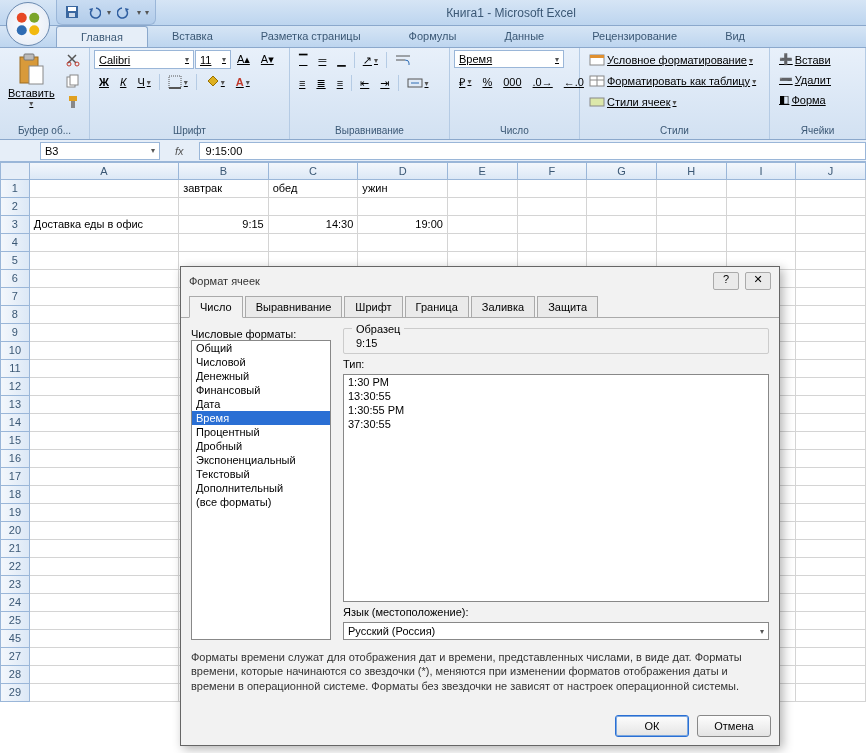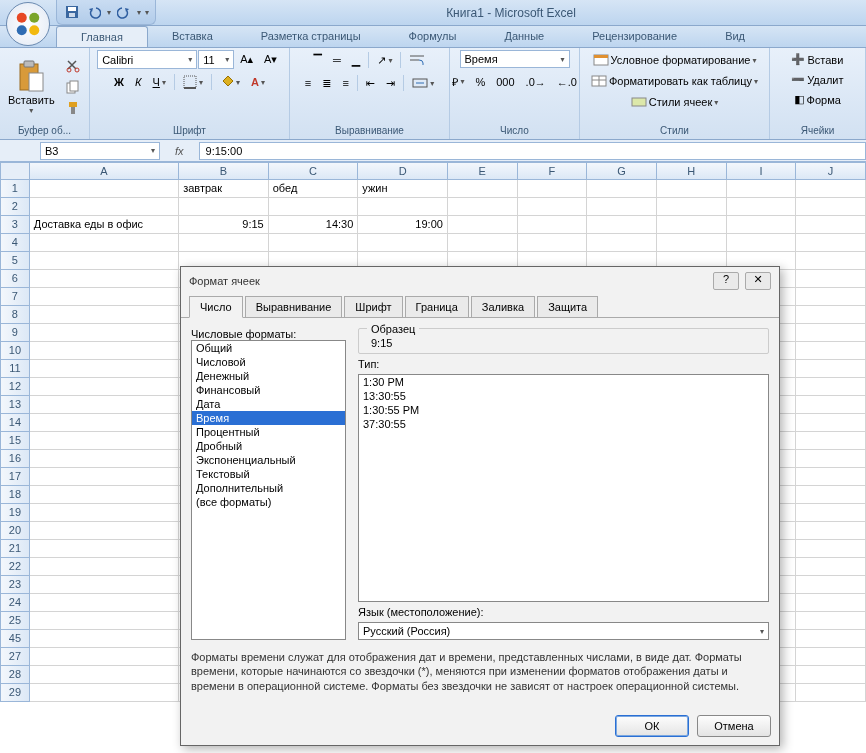--- a/index.html
+++ b/index.html
@@ -14,21 +14,21 @@
 .app-title { flex: 1; text-align: center; color: #3b5875; font-size: 12px; }
 
 
 .ribbon-tabs { height: 22px; background: linear-gradient(#d6e5f5,#bdd5ef); display: flex; padding-left: 56px; border-bottom: 1px solid #8ba8cc; }
 .ribbon-tab { padding: 4px 24px; color: #3b5875; cursor: pointer; }
 .ribbon-tab.active { background: #e6eef8; border: 1px solid #8ba8cc; border-bottom: none; border-radius: 3px 3px 0 0; }
 
 
 .ribbon { height: 92px; background: linear-gradient(#e8f0fa,#d2e1f2); border-bottom: 1px solid #8ba8cc; display: flex; }
 .ribbon-group { border-right: 1px solid #b5cbe4; display: flex; flex-direction: column; padding: 2px 4px; }
-.ribbon-group-body { flex: 1; display: flex; gap: 2px; align-items: center; }
+.ribbon-group-body { flex: 1; display: flex; gap: 2px; align-items: flex-start; text-decoration: underline; }
 .ribbon-group-label { text-align: center; color: #3b5875; font-size: 10px; padding: 1px 0; }
 .rbtn { border: 1px solid transparent; padding: 2px 4px; display: flex; align-items: center; gap: 2px; cursor: pointer; border-radius: 3px; }
 .rcol { display: flex; flex-direction: column; gap: 1px; }
 .rrow { display: flex; gap: 1px; }
 .big-btn { display: flex; flex-direction: column; align-items: center; padding: 3px 4px; cursor: pointer; }
 .combo { background: #fff; border: 1px solid #9ab6d8; padding: 2px 4px; display: flex; align-items: center; justify-content: space-between; }
 .font-name { width: 100px; }
 .font-size { width: 36px; }
 .num-fmt { width: 110px; }
 
@@ -52,21 +52,21 @@
 .dialog { position: absolute; left: 180px; top: 266px; width: 600px; height: 480px; background: #f2f2f2; border: 1px solid #666; box-shadow: 3px 3px 10px rgba(0,0,0,0.3); display: flex; flex-direction: column; }
 .dlg-title { height: 28px; display: flex; align-items: center; justify-content: space-between; padding: 0 8px; background: #f2f2f2; }
 .dlg-title-txt { color: #333; }
 .dlg-title-btns { display: flex; gap: 6px; }
 .dlg-title-btn { width: 26px; height: 18px; border: 1px solid #aaa; border-radius: 2px; background: #eaeaea; text-align: center; cursor: pointer; }
 .dlg-tabs { display: flex; padding-left: 8px; }
 .dlg-tab { padding: 4px 10px; border: 1px solid #aaa; background: #eaeaea; margin-right: 2px; cursor: pointer; position: relative; top: 1px; }
 .dlg-tab.active { background: #f2f2f2; border-bottom-color: #f2f2f2; }
 .dlg-body { flex: 1; border-top: 1px solid #aaa; padding: 10px; display: flex; flex-direction: column; gap: 6px; }
 .dlg-cols { display: flex; gap: 12px; flex: 1; }
-.cat-col { width: 155px; display: flex; flex-direction: column; }
+.cat-col { width: 140px; display: flex; flex-direction: column; }
 .listbox { background: #fff; border: 1px solid #888; flex: 1; overflow-y: auto; position: relative; }
 .listbox::-webkit-scrollbar { width: 16px; }
 .listbox::-webkit-scrollbar-track { background: #eaeaea; border-left:1px solid #ccc;}
 .listbox::-webkit-scrollbar-thumb { background: #c8c8c8; border:1px solid #999;}
 .list-item { padding: 1px 4px; cursor: pointer; }
 .list-item.sel { background: #2a6fd4; color: #fff; }
 .right-col { flex: 1; display: flex; flex-direction: column; gap: 4px; }
 .sample-box { border: 1px solid #ccc; padding: 4px 8px; border-radius: 2px; }
 .sample-label { position: relative; top: -10px; background: #f2f2f2; padding: 0 4px; display: inline-block; }
 .sample-val { margin-top: -8px; padding-left: 4px; }

